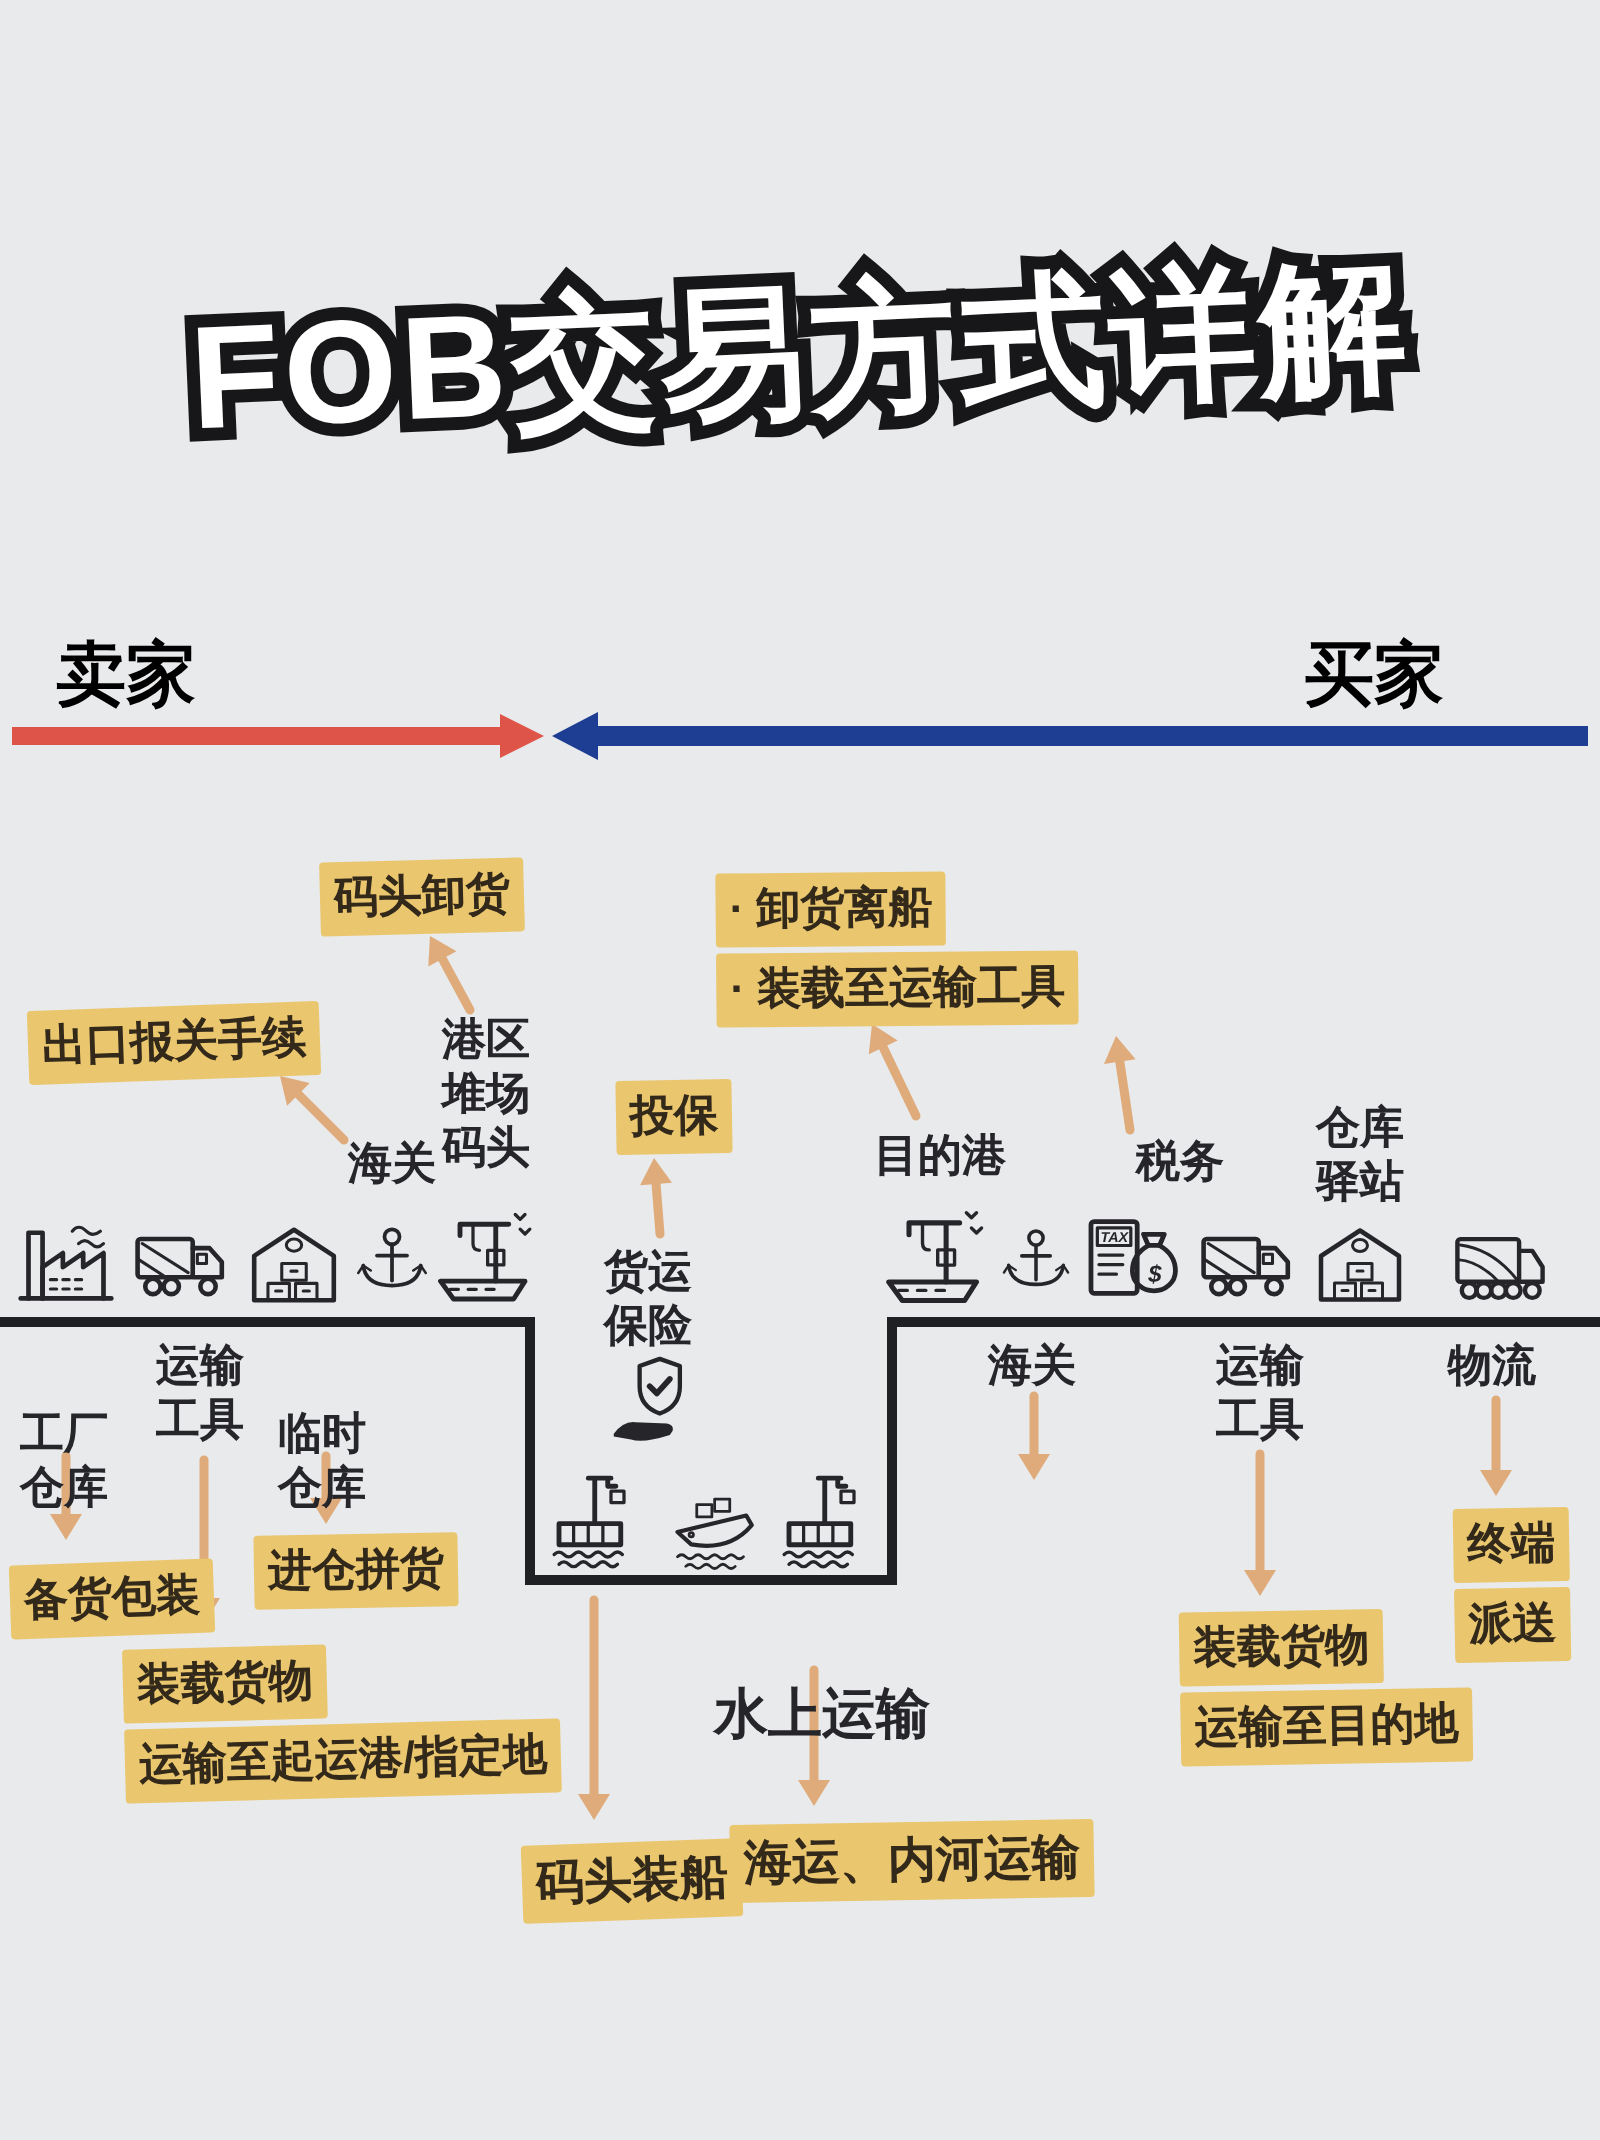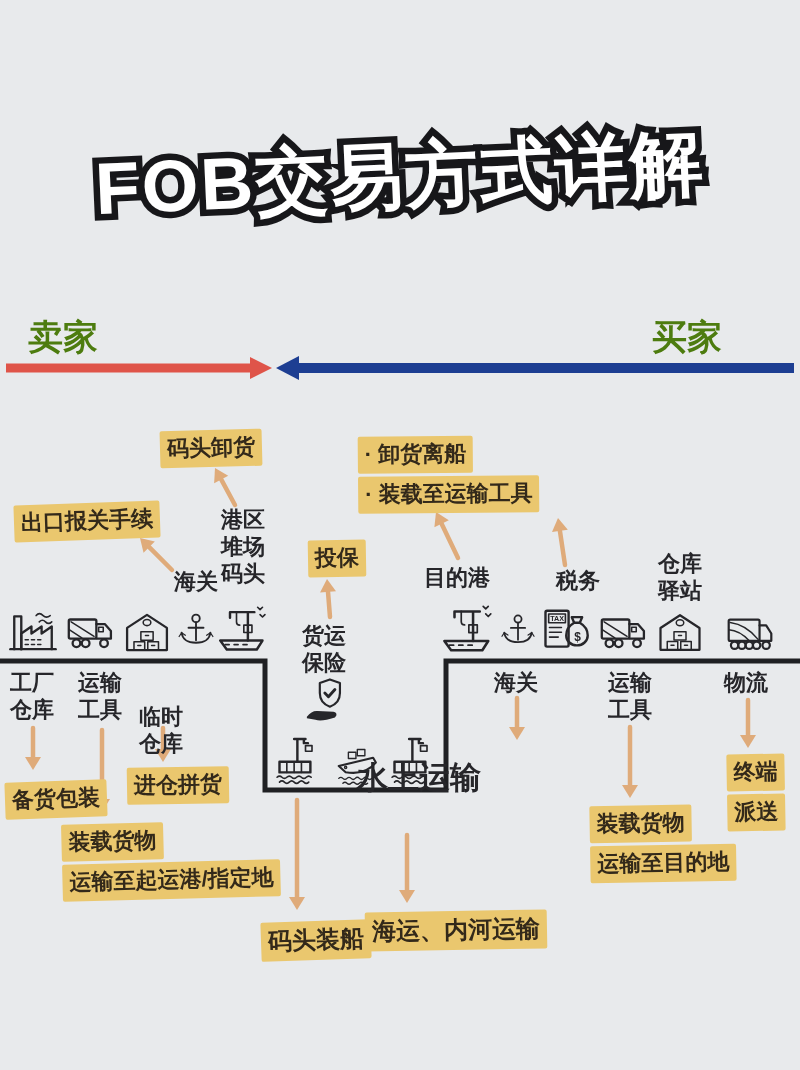--- a/index.html
+++ b/index.html
@@ -15,30 +15,30 @@
   .farrow{stroke:var(--arrow);stroke-width:4.5;stroke-linecap:round;}
   .fhead{fill:var(--arrow);stroke:none;}
   .seller-line{stroke:var(--seller);stroke-width:9;}
   .seller-head{fill:var(--seller);}
   .buyer-line{stroke:var(--buyer);stroke-width:10;}
   .buyer-head{fill:var(--buyer);}
   .title{position:absolute;left:0;top:128px;width:800px;margin:0;text-align:center;
     font-size:73px;font-weight:900;letter-spacing:2px;color:var(--title-fill);
     -webkit-text-stroke:13px var(--title-outline);paint-order:stroke fill;
     transform:rotate(-2.5deg);z-index:2;white-space:nowrap;}
-  .role{position:absolute;font-size:35px;font-weight:700;color:#4d7c0f;z-index:2;white-space:nowrap;}
+  .role{position:absolute;font-size:35px;font-weight:700;color:#000000;z-index:2;white-space:nowrap;}
   .txt{position:absolute;color:var(--ink);font-weight:700;font-size:22px;line-height:27px;
     z-index:2;white-space:nowrap;}
   .txt span{display:block;text-align:left;}
   .hl{position:absolute;background:var(--hl);color:#33291a;font-weight:700;font-size:22px;
     padding:3px 7px 4px;z-index:2;white-space:nowrap;border-radius:2px;}
   .hlgroup{position:absolute;z-index:2;}
   .hlgroup .hl-line{display:table;background:var(--hl);color:#33291a;font-weight:700;
     font-size:22px;padding:3px 7px 4px;margin-bottom:3px;white-space:nowrap;border-radius:2px;}
-  .icon{position:absolute;z-index:2;}
+  .icon{position:absolute;z-index:2;font-style:italic;}
   .icon svg{display:block;width:100%;height:100%;fill:none;stroke:var(--ink);
     stroke-width:3;stroke-linecap:round;stroke-linejoin:round;}
   .icon svg .f{fill:var(--ink);stroke:none;font-weight:700;font-family:"Liberation Sans",sans-serif;}
   .icon svg .thin{stroke-width:2;}
 </style>
 </head>
 <body>
 
 <div class="canvas">
 
@@ -101,22 +101,22 @@
   <div class="hl" style="left:308px;top:540px;transform:rotate(-1deg)">投保</div>
   <div class="txt" style="left:302px;top:622px">
     <span>货运</span>
     <span>保险</span>
   </div>
 
   <div class="hlgroup" style="left:358px;top:436px;transform:rotate(-0.5deg)">
     <span class="hl-line">· 卸货离船</span>
     <span class="hl-line">· 装载至运输工具</span>
   </div>
-  <div class="txt" style="left:424px;top:564px">目的港</div>
-  <div class="txt" style="left:556px;top:567px">税务</div>
+  <div class="txt" style="left:437px;top:564px">目的港</div>
+  <div class="txt" style="left:568px;top:567px">税务</div>
   <div class="txt" style="left:658px;top:550px">
     <span>仓库</span>
     <span>驿站</span>
   </div>
 
   <span class="icon" style="left:6px;top:607px;width:54px;height:50px">
       <svg viewBox="0 0 64 64">
         <path d="M8 54 V12 h9 v42"></path>
         <path d="M17 54 V34 l13 -9 v9 l13 -9 v9 l13 -9 v29"></path>
         <path d="M3 54 h58"></path>
@@ -255,41 +255,41 @@
   <span class="icon" style="left:387px;top:735px;width:54px;height:52px">
       <svg viewBox="0 0 64 64">
         <path d="M26 5 h14 M30 5 v28 M38 5 v5 h5"></path>
         <rect class="thin" x="40" y="13" width="8" height="7"></rect>
         <rect x="8" y="33" width="38" height="13"></rect>
         <path class="thin" d="M17 33 v13 M26 33 v13 M35 33 v13"></path>
         <path class="thin" d="M5 52 q3 -3 6 0 q3 3 6 0 q3 -3 6 0 q3 3 6 0 q3 -3 6 0 q3 3 6 0 q3 -3 6 0 M8 58 q3 -3 6 0 q3 3 6 0 q3 -3 6 0 q3 3 6 0 q3 -3 6 0 q3 3 6 0"></path>
       </svg>
     </span>
 
-  <div class="txt" style="left:10px;top:669px">
+  <div class="txt" style="left:10px;top:703px">
     <span>工厂</span>
     <span>仓库</span>
   </div>
   <div class="txt" style="left:78px;top:669px">
     <span>运输</span>
     <span>工具</span>
   </div>
   <div class="txt" style="left:139px;top:703px">
     <span>临时</span>
     <span>仓库</span>
   </div>
 
   <div class="txt" style="left:494px;top:669px">海关</div>
   <div class="txt" style="left:608px;top:669px">
     <span>运输</span>
     <span>工具</span>
   </div>
   <div class="txt" style="left:724px;top:669px">物流</div>
 
-  <div class="txt" style="left:357px;top:764px;font-size:31px">水上运输</div>
+  <div class="txt" style="left:357px;top:844px;font-size:27px">水上运输</div>
 
   <div class="hl" style="left:5px;top:781px;transform:rotate(-2deg)">备货包装</div>
   <div class="hl" style="left:127px;top:767px;transform:rotate(-1deg)">进仓拼货</div>
   <div class="hlgroup" style="left:62px;top:822px;transform:rotate(-1.5deg)">
     <span class="hl-line">装载货物</span>
     <span class="hl-line">运输至起运港/指定地</span>
   </div>
   <div class="hl" style="left:261px;top:921px;font-size:24px;transform:rotate(-2deg)">码头装船</div>
   <div class="hl" style="left:365px;top:911px;font-size:24px;transform:rotate(-1deg)">海运、内河运输</div>
 

